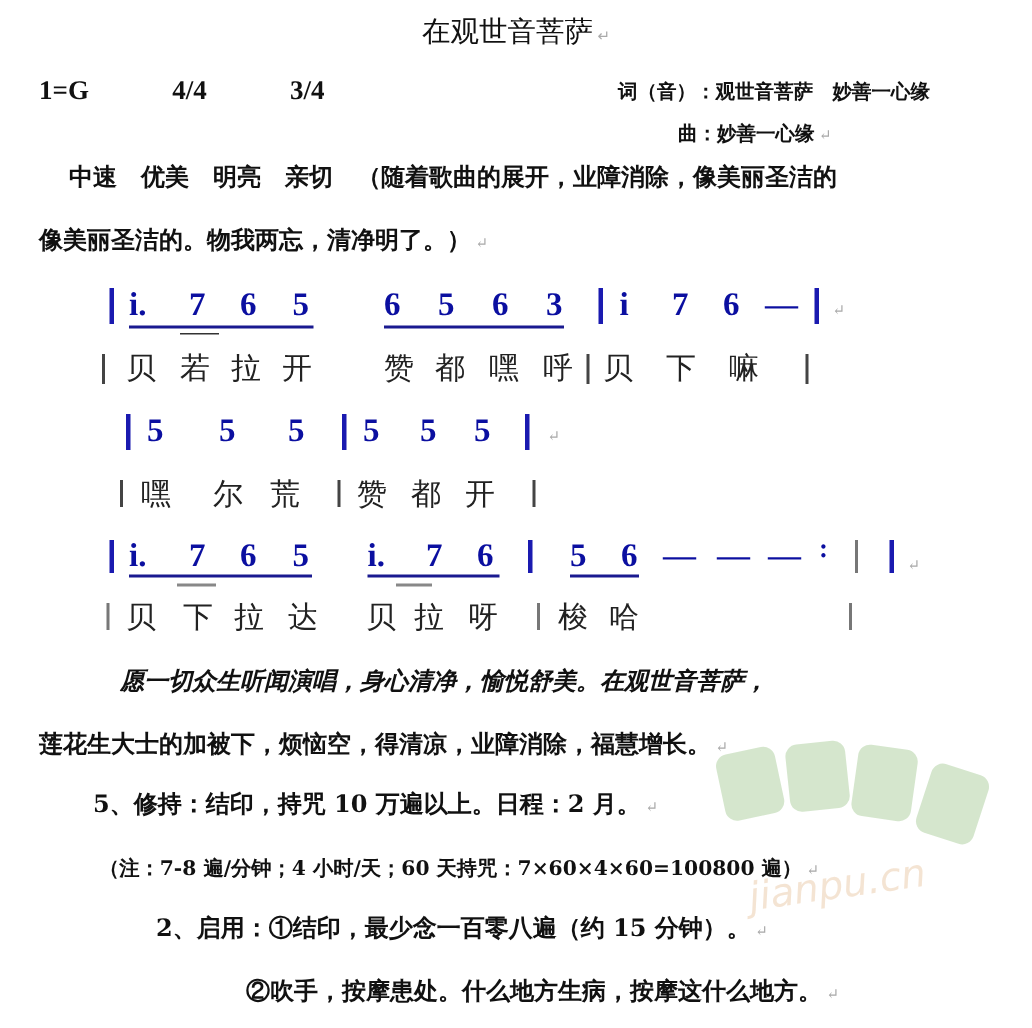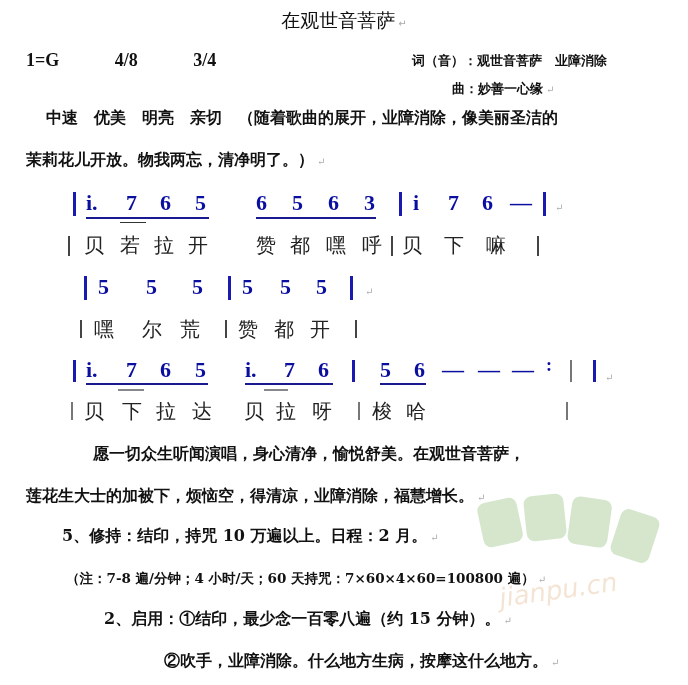--- a/index.html
+++ b/index.html
@@ -24,28 +24,28 @@
     opacity: 0.28; pointer-events: none;
   }
 </style>
 </head>
 <body>
 
 <div class="abs title"><span>在观世音菩萨</span><span class="pm">↵</span></div>
 
 <div class="abs key">
   <span>1=G</span>&nbsp;&nbsp;
-  <span>4/8</span>&nbsp;&nbsp;
+  <span>4/4</span>&nbsp;&nbsp;
   <span>3/4</span>
 </div>
-<div class="abs credit1">词（音）：观世音菩萨　业障消除</div>
+<div class="abs credit1">词（音）：观世音菩萨　妙善一心缘</div>
 <div class="abs credit2"><span>曲：妙善一心缘</span><span class="pm">↵</span></div>
 
 <div class="abs para" style="left:46px; top:108px;">中速　优美　明亮　亲切　（随着歌曲的展开，业障消除，像美丽圣洁的</div>
-<div class="abs para" style="left:26px; top:150px;"><span>茉莉花儿开放。物我两忘，清净明了。）</span><span class="pm">↵</span></div>
+<div class="abs para" style="left:26px; top:150px;"><span>像美丽圣洁的。物我两忘，清净明了。）</span><span class="pm">↵</span></div>
 
 <div>
   <div class="bar" style="left:73px; top:192px; height:24px;"></div>
   <span class="abs note" style="left:86px; top:190px;">i.</span>
   <span class="abs note" style="left:126px; top:190px;">7</span>
   <span class="abs note" style="left:160px; top:190px;">6</span>
   <span class="abs note" style="left:195px; top:190px;">5</span>
   <div class="ul" style="left:86px; top:217px; width:123px;"></div>
   <div class="ul" style="left:120px; top:222px; width:26px; background:#333; height:1px;"></div>
   <span class="abs note" style="left:256px; top:190px;">6</span>
@@ -142,20 +142,20 @@
 <svg class="watermark" viewBox="0 0 200 150">
   <g fill="#6aa84f">
     <rect x="10" y="10" width="40" height="45" rx="8" transform="rotate(-12 30 32)"></rect>
     <rect x="55" y="5" width="40" height="45" rx="8" transform="rotate(-6 75 27)"></rect>
     <rect x="100" y="8" width="40" height="48" rx="8" transform="rotate(8 120 30)"></rect>
     <rect x="145" y="22" width="40" height="48" rx="8" transform="rotate(18 165 46)"></rect>
   </g>
   <text x="30" y="110" fill="#d9a066" font-size="26" font-family="DejaVu Sans, sans-serif" font-style="italic" transform="rotate(-8 80 110)">jianpu.cn</text>
 </svg>
 
-<div class="abs para" style="left:93px; top:444px;">愿一切众生听闻演唱，身心清净，愉悦舒美。在观世音菩萨，</div>
+<div class="abs para" style="left:80px; top:444px;font-style:italic;">愿一切众生听闻演唱，身心清净，愉悦舒美。在观世音菩萨，</div>
 <div class="abs para" style="left:26px; top:486px;"><span>莲花生大士的加被下，烦恼空，得清凉，业障消除，福慧增长。</span><span class="pm">↵</span></div>
 
 <div class="abs para" style="left:62px; top:526px;"><span>5、修持：结印，持咒 10 万遍以上。日程：2 月。</span><span class="pm">↵</span></div>
 <div class="abs" style="left:66px; top:570px; font-size:13.5px; font-weight:bold;"><span>（注：7-8 遍/分钟；4 小时/天；60 天持咒：7×60×4×60=100800 遍）</span><span class="pm">↵</span></div>
 
 <div class="abs para" style="left:68px; top:609px;margin-left:36px;"><span>2、启用：①结印，最少念一百零八遍（约 15 分钟）。</span><span class="pm">↵</span></div>
-<div class="abs para" style="left:164px; top:651px;"><span>②吹手，业障消除。什么地方生病，按摩这什么地方。</span><span class="pm">↵</span></div>
+<div class="abs para" style="left:164px; top:651px;"><span>②吹手，按摩患处。什么地方生病，按摩这什么地方。</span><span class="pm">↵</span></div>
 
 </body></html>

